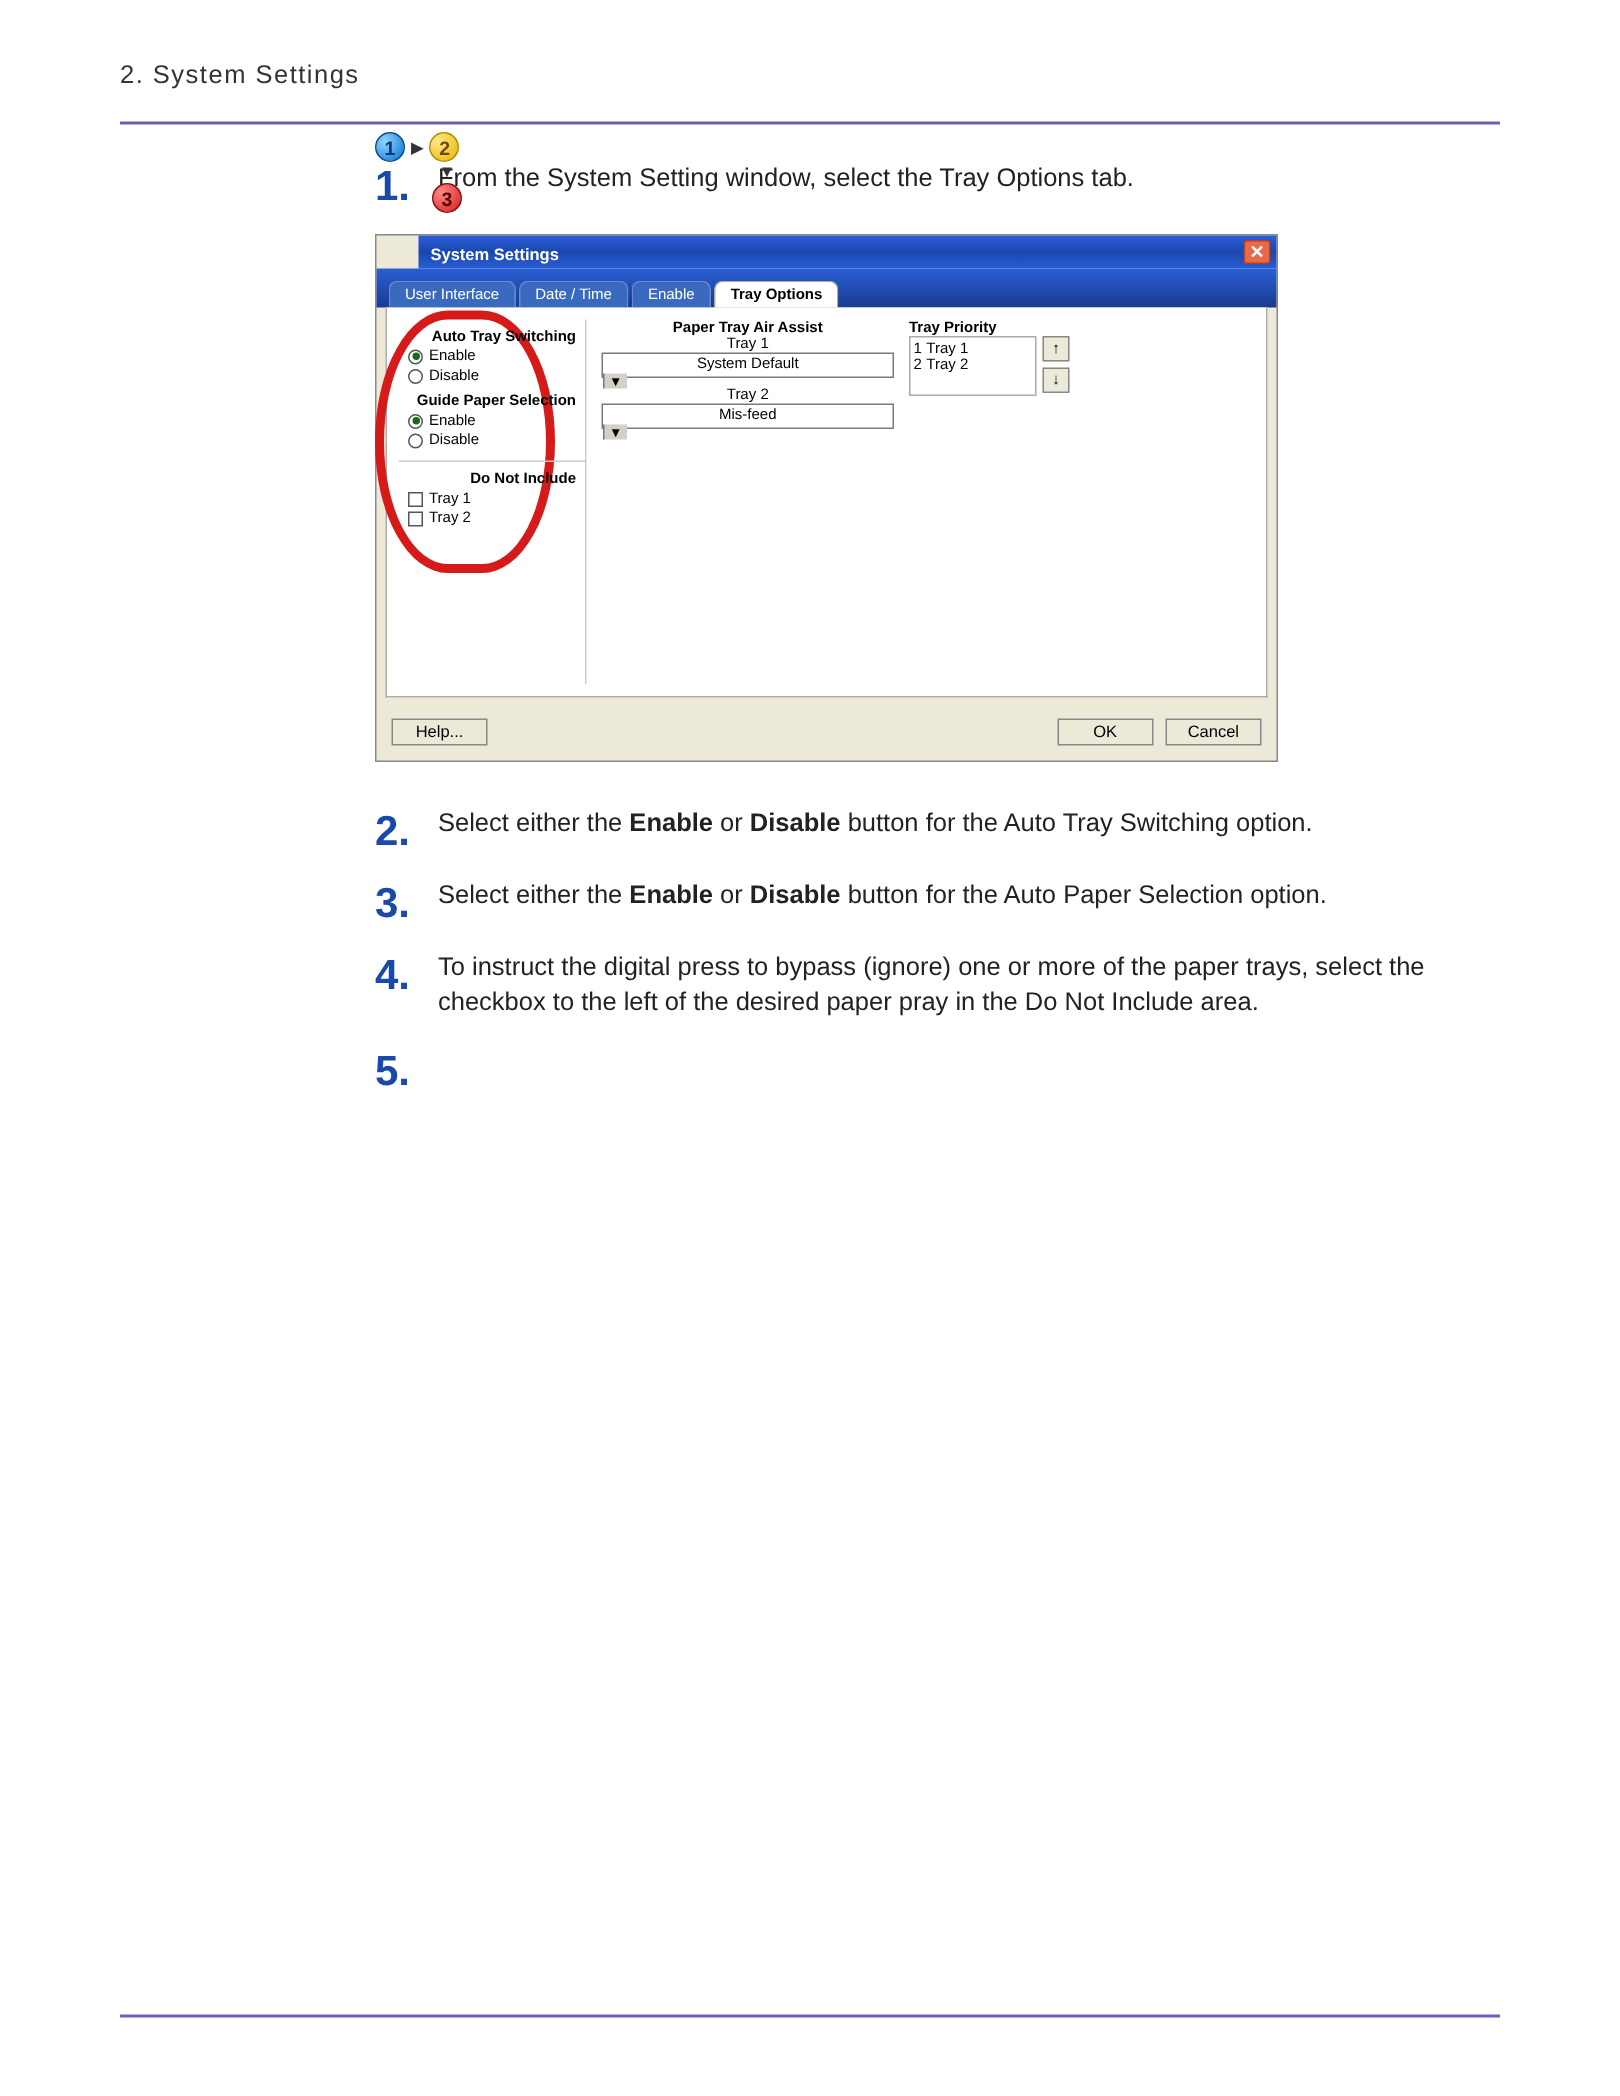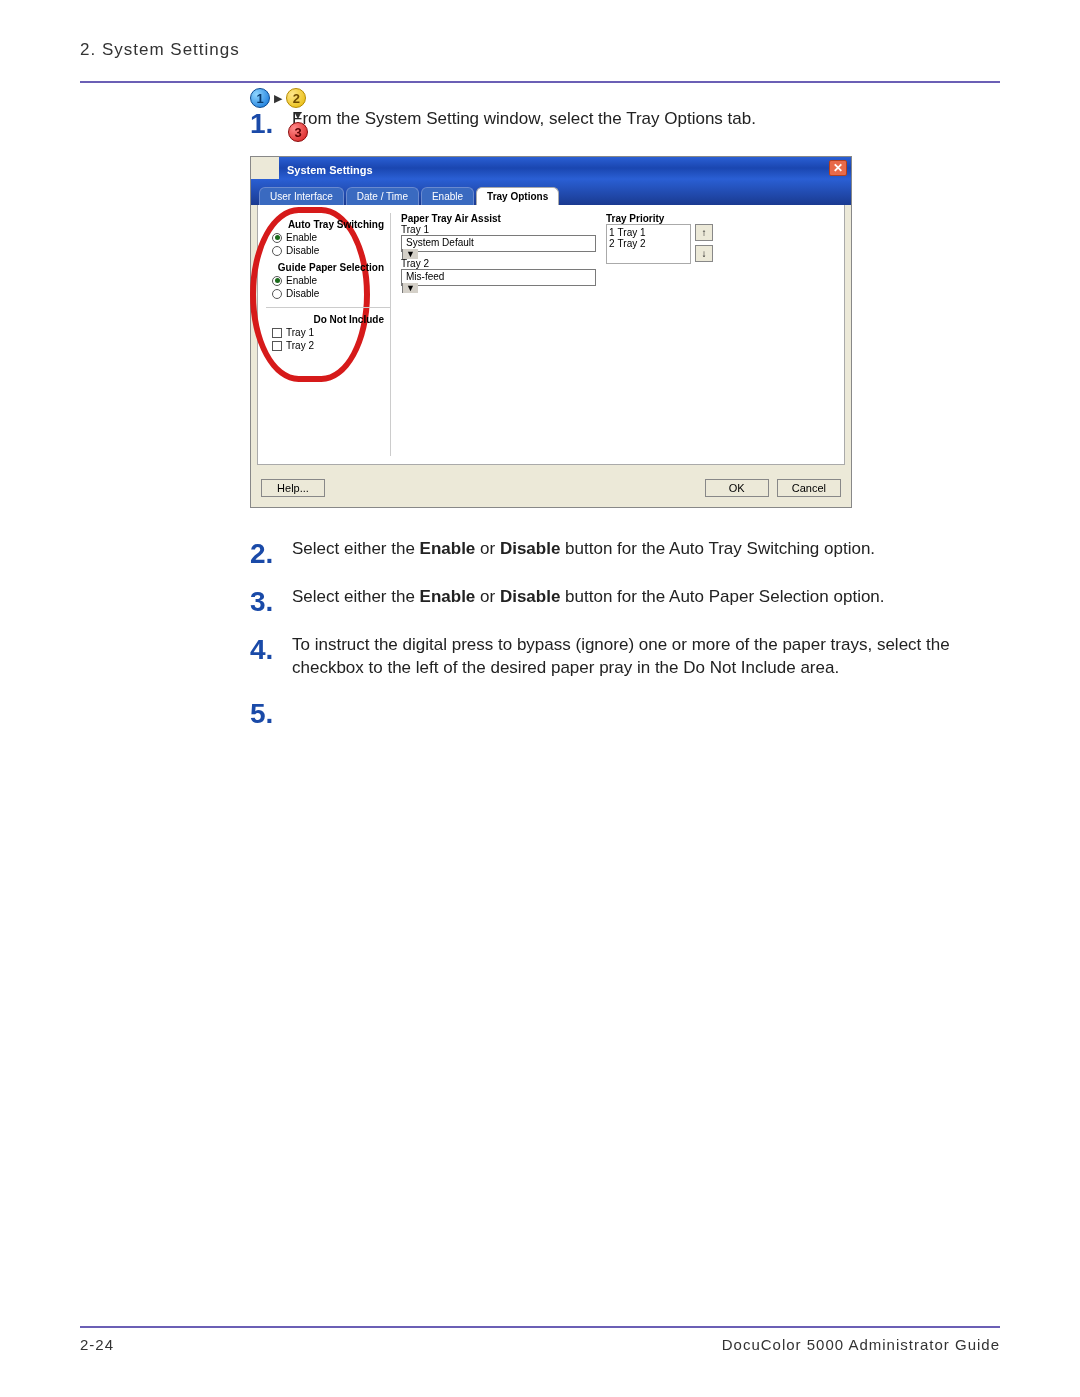--- a/index.html
+++ b/index.html
@@ -114,21 +114,21 @@
     border:1px solid #aaa;
     border-top:none;
     padding:8px;
     height:260px;
     position:relative;
     display:flex;
     gap:10px;
   }
   .col { font-size:10px; }
   .col1 { width:125px; border-right:1px solid #ccc; padding-right:6px; position:relative; }
-  .col2 { width:195px; }
+  .col2 { width:195px;text-align:center; }
   .col3 { flex:1; }
   .radio, .check { display:flex; align-items:center; gap:4px; margin:2px 0 2px 6px; }
   .radio-dot {
     width:10px; height:10px; border:1px solid #555; border-radius:50%;
     display:flex; align-items:center; justify-content:center; background:#fff;
   }
   .radio-dot.sel::after { content:""; width:5px; height:5px; background:#1a6a1a; border-radius:50%; }
   .check-box {
     width:10px; height:10px; border:1px solid #555; background:#fff;
   }
@@ -307,17 +307,13 @@
     </div>
 
     <div class="step-row">
       <div class="step-num">5.</div>
     </div>
   </div>
 </div>
 
 <div class="footer">
   <div class="footer-rule"></div>
-  <div class="footer-row">
-    <span>2-24</span>
-    <span>DocuColor 5000 Administrator Guide</span>
-  </div>
 </div>
 
 </body></html>

